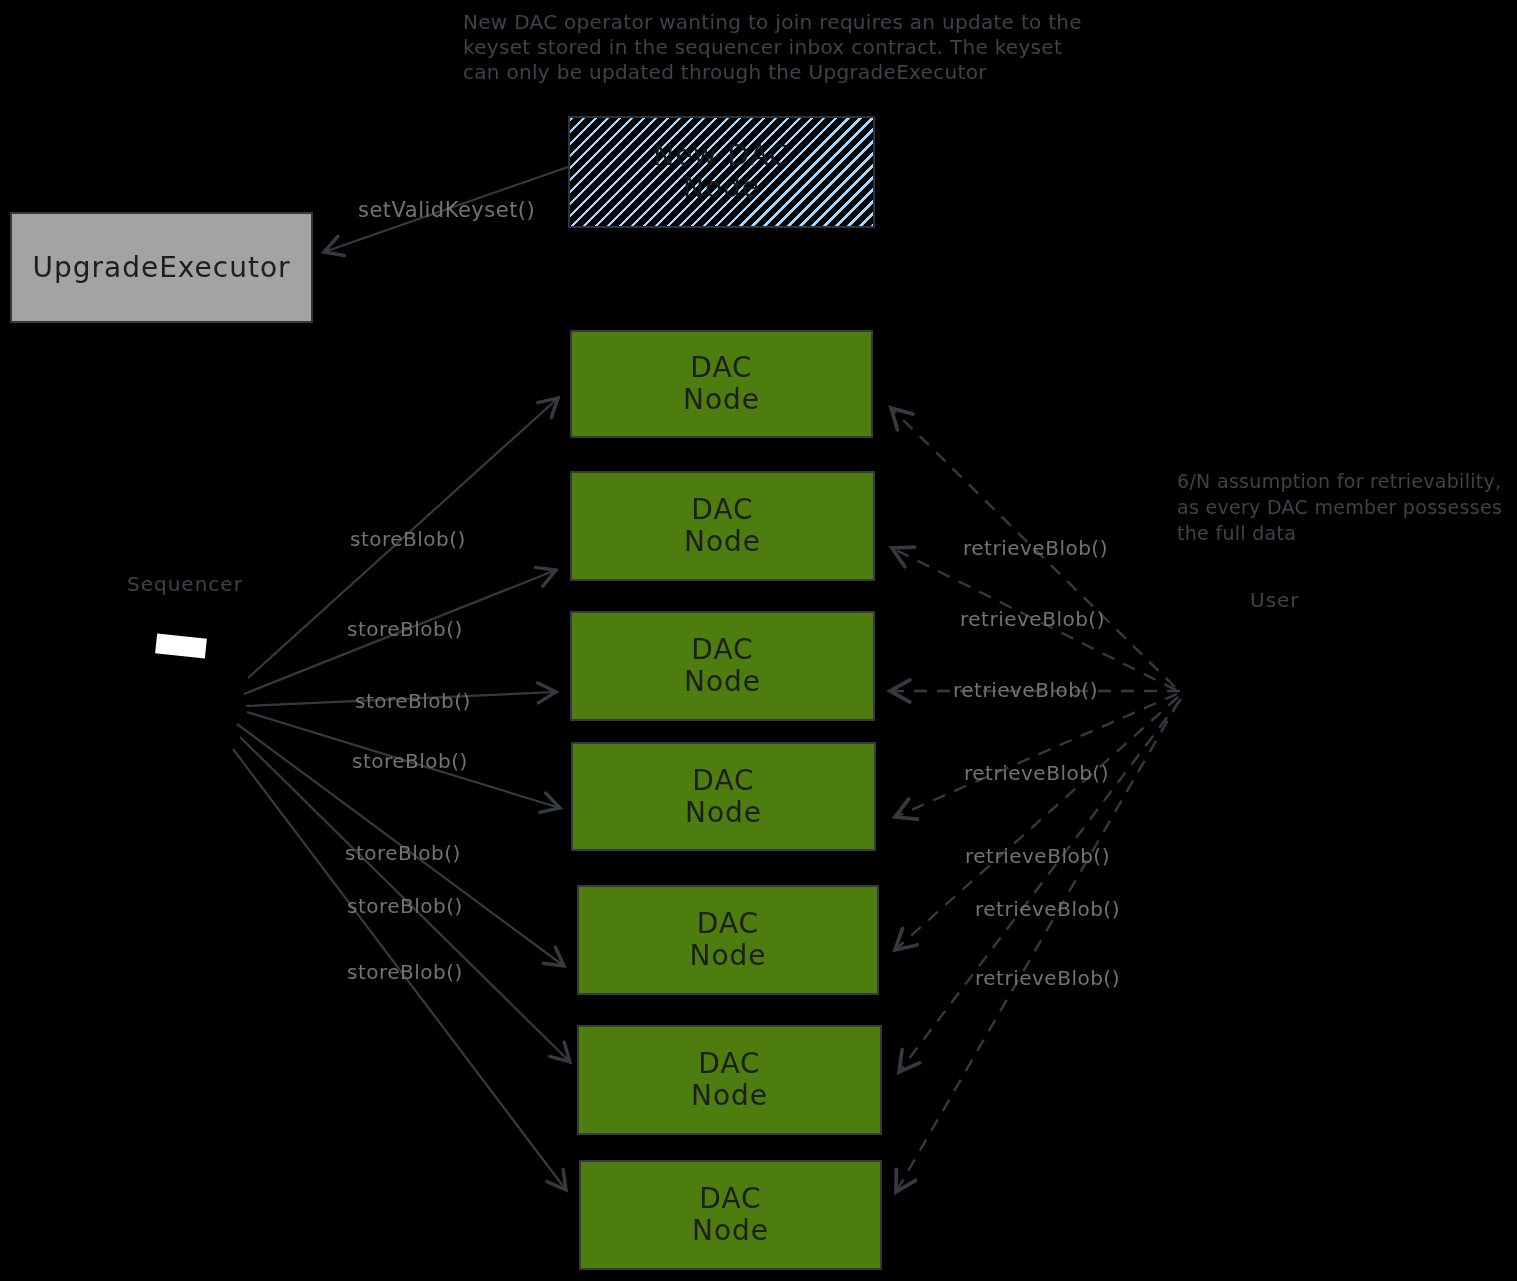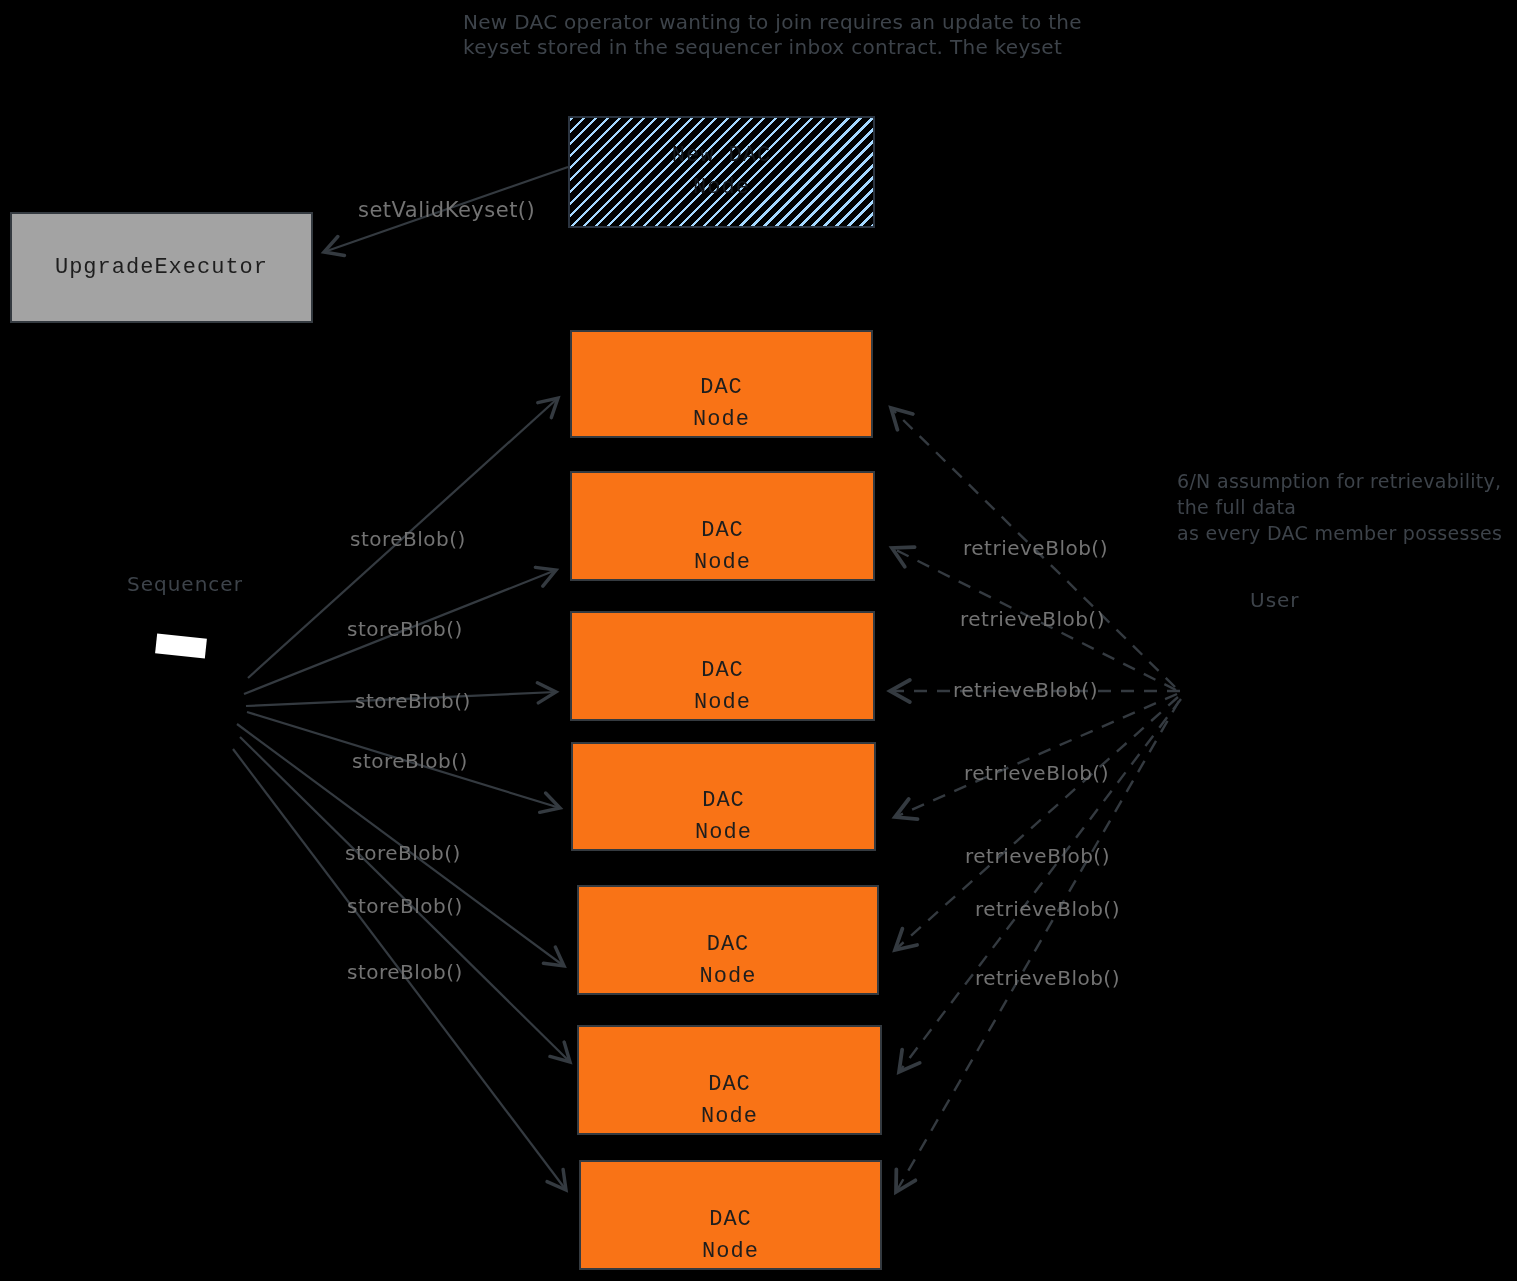--- a/index.html
+++ b/index.html
@@ -8,24 +8,24 @@
     font-family:"DejaVu Sans",sans-serif;overflow:hidden;
   }
   .note{
     position:absolute;color:#3d434a;font-size:20px;line-height:25px;
     letter-spacing:0.3px;white-space:nowrap;
   }
   .box{
     position:absolute;border:2px solid #343a40;box-sizing:border-box;
     display:flex;align-items:center;justify-content:center;text-align:center;
   }
-  .box-text{color:#1e1e1e;font-size:22px;line-height:32px;letter-spacing:1px;font-family:Liberation Mono, monospace;}
+  .box-text{color:#1e1e1e;font-size:28px;line-height:32px;letter-spacing:1px;}
   .box-text span{display:block;}
   .executor{background:#a3a3a3;}
-  .dac{background:#f97316;align-items:flex-end;}
+  .dac{background:#4d7c0f;}
   .hatched{
     background:repeating-linear-gradient(135deg,#a5d8ff 0px,#a5d8ff 2.5px,transparent 2.5px,transparent 8.5px);
     border-color:#2b3440;
   }
   .hatched .box-text{color:#14181d;}
   .call-label{
     position:absolute;color:#737373;font-size:20px;letter-spacing:0.5px;white-space:nowrap;
   }
   .actor-label{
     position:absolute;color:#3d434a;font-size:20px;letter-spacing:1px;white-space:nowrap;
@@ -119,26 +119,27 @@
     <path class="dashed-arrow" marker-end="url(#head)" d="M1180,691 L890,691"></path>
     <path class="dashed-arrow" marker-end="url(#head)" d="M1177,694 L895,817"></path>
     <path class="dashed-arrow" marker-end="url(#head)" d="M1178,697 L895,950"></path>
     <path class="dashed-arrow" marker-end="url(#head)" d="M1181,699 L899,1072"></path>
     <path class="dashed-arrow" marker-end="url(#head)" d="M1179,701 L896,1192"></path>
   </svg>
 
   <div class="note" style="left:463px;top:10px">
     <div>New DAC operator wanting to join requires an update to the</div>
     <div>keyset stored in the sequencer inbox contract. The keyset</div>
+    <div>can only be updated through the UpgradeExecutor</div>
   </div>
 
   <div class="note" style="left:1177px;top:468px;font-size:19px;line-height:26px">
     <div>6/N assumption for retrievability,</div>
+    <div>as every DAC member possesses</div>
     <div>the full data</div>
-    <div>as every DAC member possesses</div>
   </div>
 
 
   <div class="actor-label" style="left:127px;top:572px">Sequencer</div>
   <div class="screen"></div>
 
   <div class="actor-label" style="left:1250px;top:588px">User</div>
 
   <div class="call-label" style="left:358px;top:198px;font-size:21px">setValidKeyset()</div>
 

